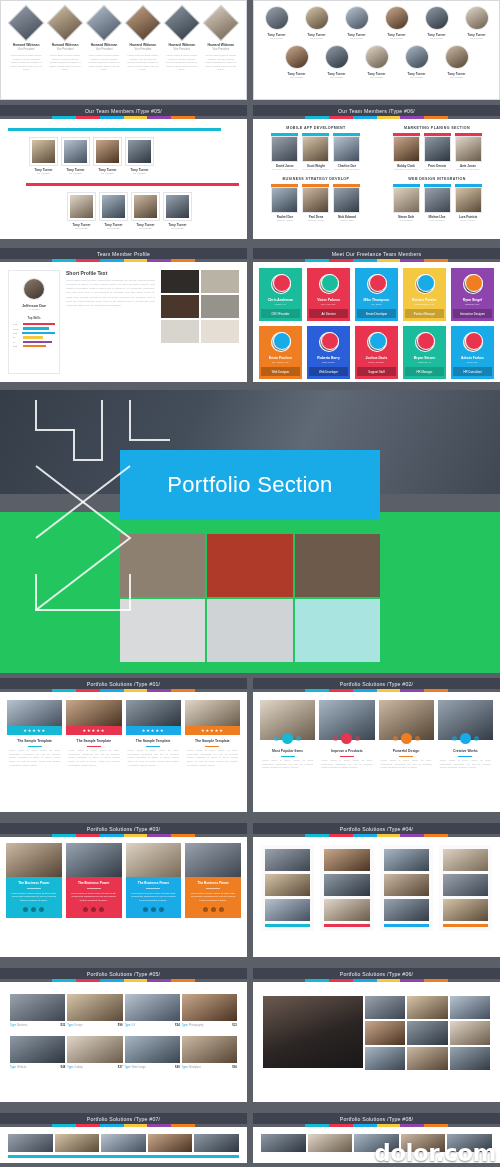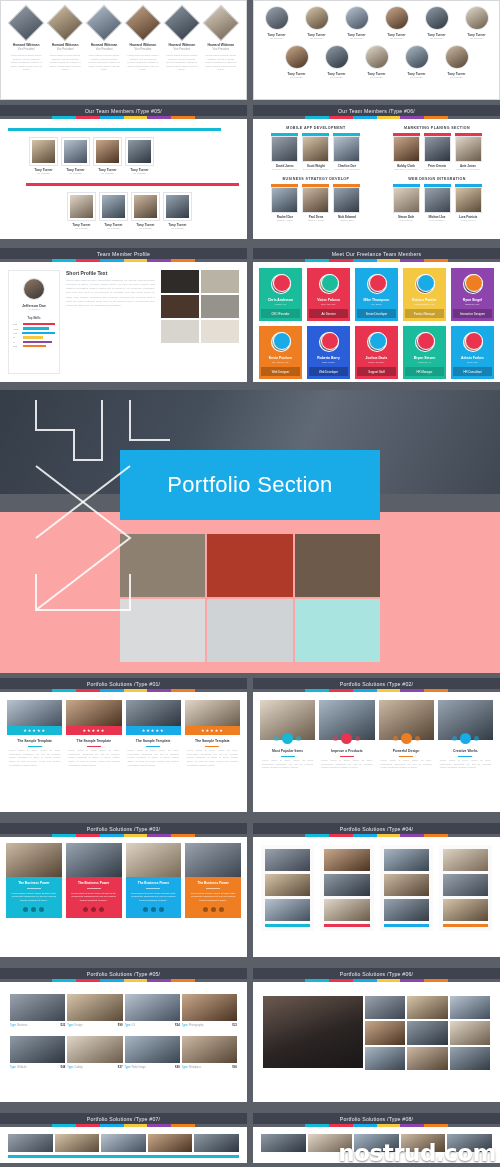--- a/index.html
+++ b/index.html
@@ -89,21 +89,21 @@
   .fl-dot { position: absolute; width: 6px; height: 6px; border-radius: 50%; right: -1px; top: -1px; border: 1px solid #fff; }
   .fl-name { font-size: 3.4px; font-weight: bold; color: #fff; margin-top: 4px; }
   .fl-loc { font-size: 2.2px; color: rgba(255,255,255,.75); margin-top: 1px; }
   .fl-role { font-size: 2.8px; color: #fff; padding: 2.5px 0; margin-top: 4px; }
 
   
   #big { top: 390px; left: 0; width: 500px; height: 283px; }
   .hero { height: 104px; background: #3c4450; position: relative; overflow: hidden; }
   .hero-photo { position: absolute; inset: 0; opacity: .55; }
   .hero-gap { height: 18px; background: #5b6068; }
-  .port-wrap { position: relative; background: #fca5a5; height: 161px; padding-left: 12px; }
+  .port-wrap { position: relative; background: #22c55e; height: 161px; padding-left: 12px; }
   .port-banner {
     position: absolute; left: 120px; top: -62px; width: 260px; height: 70px;
     background: #18ABE8; color: #fff;
     display: flex; align-items: center; justify-content: center;
     font-size: 22px; letter-spacing: .3px;
   }
   .port-grid { position: absolute; left: 120px; top: 22px; width: 260px;
                display: grid; grid-template-columns: repeat(3,1fr); grid-auto-rows: 63px; gap: 2px; }
 
   
@@ -1058,14 +1058,14 @@
       <div class="p7-row" id="p8-row">
           <div style="background: linear-gradient(150deg, rgb(142, 154, 166), rgb(46, 54, 63));"></div>
           <div style="background: linear-gradient(150deg, rgb(224, 214, 200), rgb(107, 92, 74));"></div>
           <div style="background: linear-gradient(150deg, rgb(168, 182, 196), rgb(57, 69, 80));"></div>
           <div style="background: linear-gradient(150deg, rgb(203, 185, 164), rgb(86, 68, 52));"></div>
           <div style="background: linear-gradient(150deg, rgb(151, 164, 177), rgb(51, 60, 70));"></div>
         </div>
     </div>
   </div>
 
-  <div class="gfx">nostrud.com</div>
+  <div class="gfx">dolor.com</div>
 </div>
 
 </body></html>

